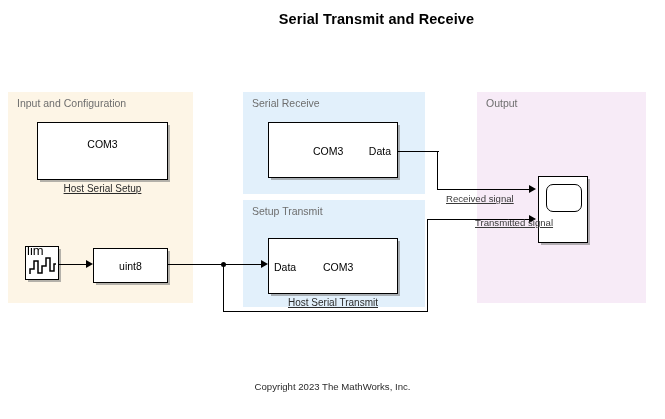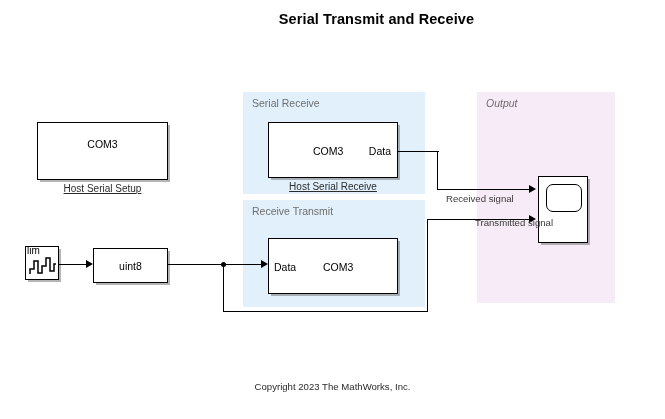--- a/index.html
+++ b/index.html
@@ -89,21 +89,21 @@
     position: absolute;
     box-sizing: border-box;
     background: #ffffff;
     border: 1.4px solid #000000;
     box-shadow: 2.5px 2.5px 0 -0.5px rgba(120,120,120,0.55);
   }
   .srcblock .lim {
     position: absolute;
     left: 1px;
     top: 0px;
-    font-size: 10px;
+    font-size: 13px;
     color: #000;
     line-height: 8px;
   }
 
   
   .scope-screen {
     position: absolute;
     box-sizing: border-box;
     border: 1.6px solid #000000;
     border-radius: 7px;
@@ -128,50 +128,54 @@
     position: absolute;
     width: 5px; height: 5px;
     background: #000;
     border-radius: 50%;
   }
   .signal-label {
     position: absolute;
     font-size: 9.6px;
     color: #3a3a3a;
     white-space: nowrap;
+    text-decoration: underline;
   }
 
   
   .copyright {
     position: absolute;
     left: 0;
     top: 381px;
     width: 665px;
     text-align: center;
     font-size: 9.6px;
     color: #2b2b2b;
   }
 </style>
 </head>
 <body>
 
 <div id="canvas">
 
   <div class="title">Serial Transmit and Receive</div>
 
+  <div class="group group-input" style="left:8px; top:92px; width:185px; height:211px;">
+    <div class="group-label">Input and Configuration</div>
+  </div>
 
   <div class="group group-serial" style="left:243px; top:92px; width:182px; height:102px;">
     <div class="group-label">Serial Receive</div>
   </div>
 
   <div class="group group-serial" style="left:243px; top:200px; width:182px; height:107px;">
-    <div class="group-label">Receive Transmit</div>
-  </div>
-
-  <div class="group group-output" style="left:477px; top:92px; width:138px; height:211px;font-style:italic;">
+    <div class="group-label">Setup Transmit</div>
+  </div>
+
+  <div class="group group-output" style="left:477px; top:92px; width:169px; height:211px;">
     <div class="group-label">Output</div>
   </div>
 
   <div class="block" style="left:37px; top:122px; width:131px; height:58px;">
     <div class="block-center" style="top:14px;">COM3</div>
   </div>
   <div class="block-caption" style="left:37px; top:183px; width:131px;">Host Serial Setup</div>
 
   <div class="srcblock" style="left:25px; top:246px; width:34px; height:34px;">
     <div class="lim">lim</div>
@@ -184,26 +188,26 @@
   <div class="arrow" style="left:86px; top:260px;"></div>
 
   <div class="block" style="left:93px; top:248px; width:75px; height:35px;padding-left:36px;">
     <div class="block-center" style="top:10px;">uint8</div>
   </div>
 
   <div class="block" style="left:268px; top:122px; width:130px; height:56px;">
     <div class="block-text" style="left:44px; top:22px;">COM3</div>
     <div class="block-text" style="right:6px; top:22px;">Data</div>
   </div>
-  <div class="block-caption" style="left:268px; top:181px; width:130px;">Host Serial Receive</div>
 
   <div class="block" style="left:268px; top:238px; width:130px; height:56px;">
     <div class="block-text" style="left:5px; top:22px;">Data</div>
     <div class="block-text" style="left:54px; top:22px;">COM3</div>
   </div>
+  <div class="block-caption" style="left:268px; top:297px; width:130px;">Host Serial Transmit</div>
 
   <div class="block" style="left:538px; top:176px; width:50px; height:67px;">
     <div class="scope-screen" style="left:7px; top:7px; width:36px; height:28px;"></div>
   </div>
 
   <div class="wire-h" style="left:168px; top:264px; width:96px;"></div>
   <div class="arrow" style="left:261px; top:260px;"></div>
   <div class="junction" style="left:221px; top:262px;"></div>
 
   <div class="wire-v" style="left:223px; top:264px; height:48px;"></div>

